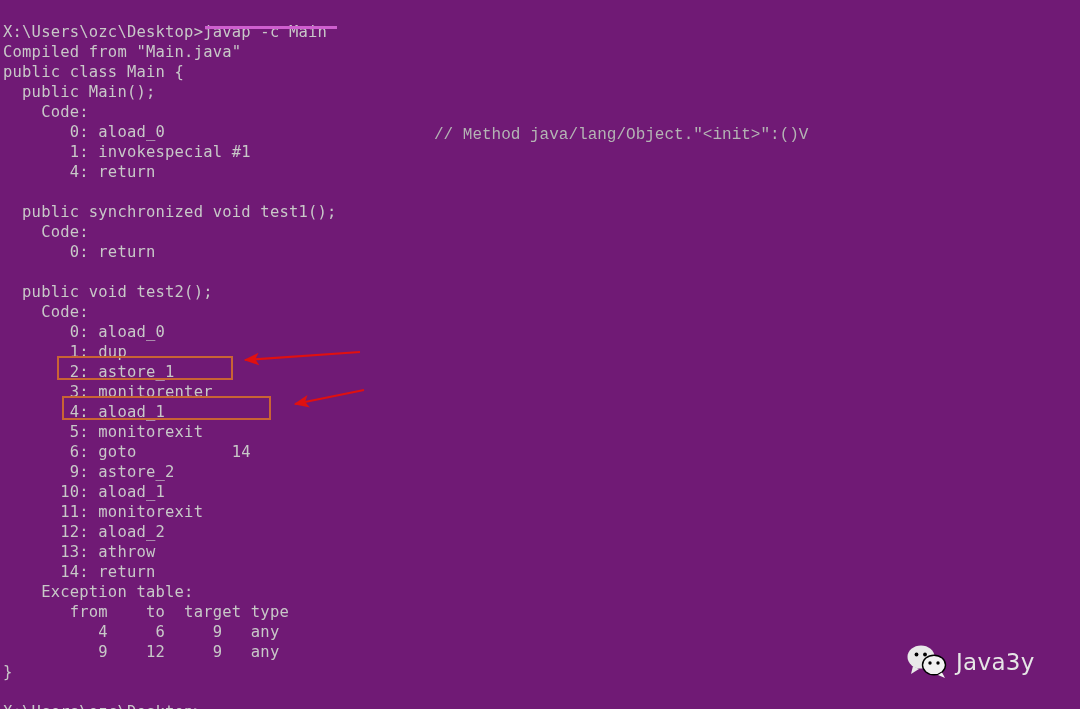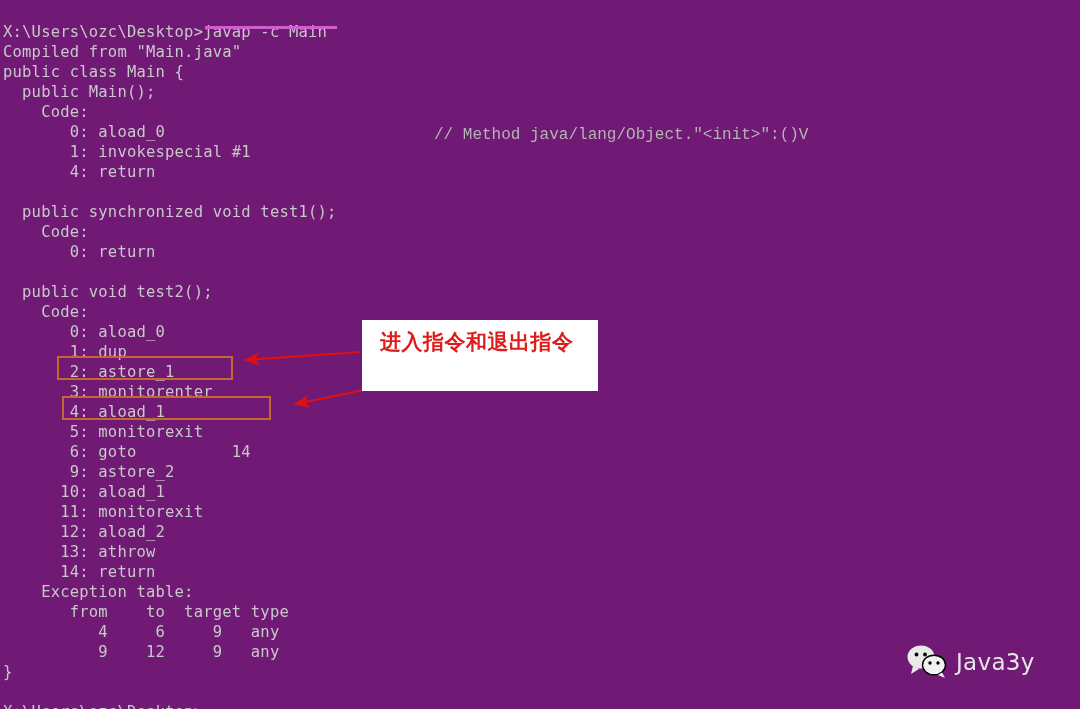--- a/index.html
+++ b/index.html
@@ -135,23 +135,20 @@
   <svg id="arrows" viewBox="0 0 1080 709">
     <defs>
       <marker id="arrowhead" markerWidth="7" markerHeight="6" refX="6.4" refY="3" orient="auto" markerUnits="strokeWidth">
         <path d="M7,3 L0,0.1 L1.7,3 L0,5.9 Z" fill="#e01010"></path>
       </marker>
     </defs>
     <line x1="360" y1="352" x2="245" y2="360" stroke="#e01010" stroke-width="2.2" marker-end="url(#arrowhead)"></line>
     <line x1="364" y1="390" x2="295" y2="404" stroke="#e01010" stroke-width="2.2" marker-end="url(#arrowhead)"></line>
   </svg>
 
-  <div id="callout">
-    <div id="callout-text">进入指令和退出指令</div>
-  </div>
 
   <div id="watermark">
     <svg width="44" height="33" viewBox="0 0 44 33">
       <ellipse cx="15" cy="12" rx="13.5" ry="11.5" fill="#e9e9e9"></ellipse>
       <path d="M7,21 L5,29 L13,24 Z" fill="#e9e9e9"></path>
       <circle cx="10.5" cy="9.5" r="1.9" fill="#000000"></circle>
       <circle cx="19" cy="9.5" r="1.9" fill="#000000"></circle>
       <ellipse cx="28" cy="20" rx="11.5" ry="9.8" fill="#f2f2f2" stroke="#000000" stroke-width="1.4"></ellipse>
       <path d="M36,27.5 L39,33 L32,30 Z" fill="#f2f2f2"></path>
       <circle cx="24" cy="18" r="1.7" fill="#000000"></circle>

